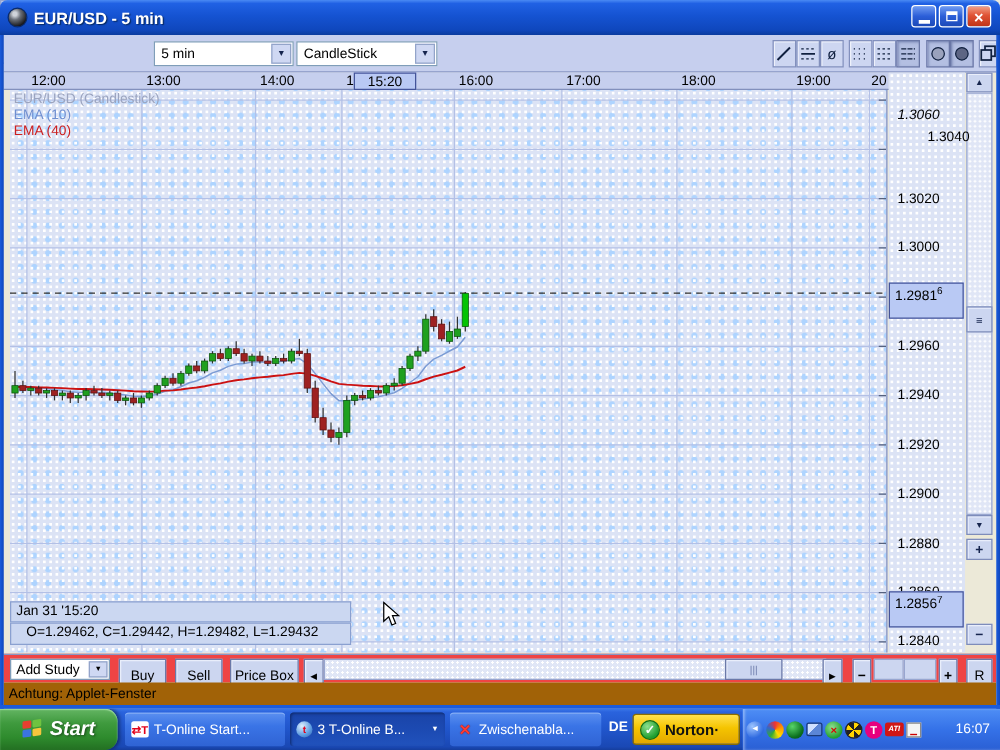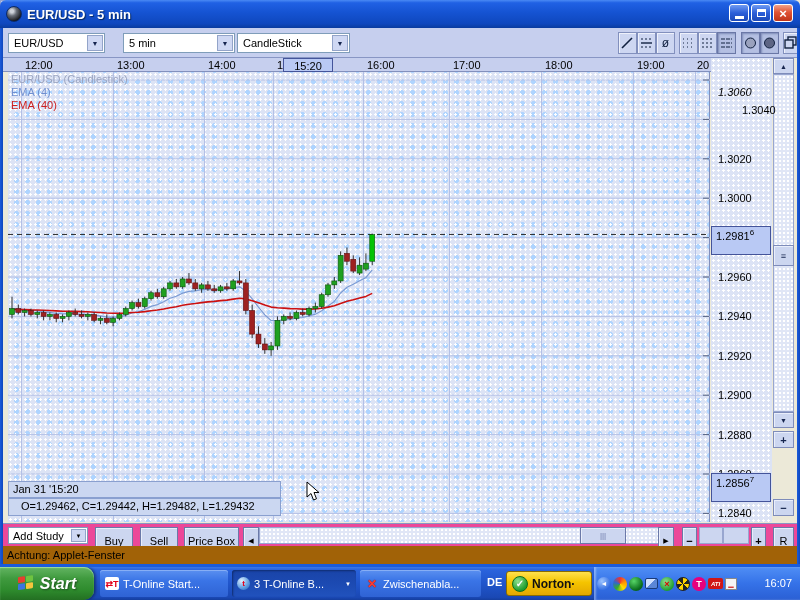--- a/index.html
+++ b/index.html
@@ -72,21 +72,21 @@
     background-image:radial-gradient(circle,#fff 30%,rgba(255,255,255,0) 36%);background-size:4px 4px;}
   #vscroll-up{left:773px;top:58px;width:21px;height:16px;font-size:7px;}
   #vscroll-track{left:773px;top:74px;width:21px;height:338px;}
   #vscroll-thumb{left:773px;top:245px;width:21px;height:21px;font-size:9px;}
   #vscroll-down{left:773px;top:412px;width:21px;height:16px;font-size:7px;}
   #vzoom-plus{left:773px;top:431px;width:21px;height:17px;font-size:11px;font-weight:bold;}
   #vzoom-cell{left:773px;top:448px;width:21px;height:51px;background:#ccd6f0;border:1px solid #98a6cf;}
   #vzoom-minus{left:773px;top:499px;width:21px;height:17px;font-size:11px;font-weight:bold;}
 
   
-  #bottom-bar{position:absolute;left:3px;top:523px;width:794px;height:23px;background:#ec4899;
+  #bottom-bar{position:absolute;left:3px;top:523px;width:794px;height:23px;background:#ef4444;
     border-top:1px solid #8896c4;}
   .bbtn{position:absolute;top:3px;height:27px;background:#ccd6f0;border:1px solid #6b79a8;
     box-shadow:inset 1px 1px 0 #e9eefb;font-size:11px;color:#000;
     display:flex;align-items:center;justify-content:center;}
   #addstudy{position:absolute;left:5px;top:3px;width:80px;height:17px;background:#fff;border:1px solid #7f9db9;}
   #addstudy .val{font-size:11px;padding:2px 0 0 4px;display:block;}
   #addstudy .arrow{position:absolute;top:1px;right:1px;bottom:1px;width:15px;background:#cfd8f3;
     border:1px solid #93a4c9;display:flex;align-items:center;justify-content:center;font-size:6px;}
   #buy-btn{left:92px;width:38px;} #sell-btn{left:137px;width:38px;} #pricebox-btn{left:181px;width:55px;}
   #hleft{left:240px;width:16px;font-size:7px;} 
@@ -159,24 +159,20 @@
     <div class="wbtn red" id="close-btn">
         <span class="close-glyph">×</span>
       </div>
   </div>
 
   <div class="win-border" id="border-left"></div>
   <div class="win-border" id="border-right"></div>
   <div class="win-border" id="border-bottom"></div>
 
   <div id="toolbar">
-    <div class="dd" id="dd-symbol">
-      <span class="val">EUR/USD</span>
-      <span class="arrow">▼</span>
-    </div>
     <div class="dd" id="dd-interval">
       <span class="val">5 min</span>
       <span class="arrow">▼</span>
     </div>
     <div class="dd" id="dd-charttype">
       <span class="val">CandleStick</span>
       <span class="arrow">▼</span>
     </div>
     <div id="toolbtns">
         <div class="tbtn" style="left: 615px; width: 19px;">
@@ -395,21 +391,21 @@
         <rect x="342.78000000000003" y="187.27000000000214" width="5" height="11.819999999998686" fill="#9e2121" stroke="#5e1111" stroke-width="0.6"></rect>
         <line x1="351.6" y1="185.30000000000234" x2="351.6" y2="203.0300000000004" stroke="#333333"></line>
         <rect x="349.1" y="193.18000000000148" width="5" height="7.879999999999114" fill="#1fa01f" stroke="#0b520b" stroke-width="0.6"></rect>
         <line x1="357.92" y1="181.36000000000277" x2="357.92" y2="199.09000000000083" stroke="#333333"></line>
         <rect x="355.42" y="191.21000000000168" width="5" height="5.909999999999371" fill="#1fa01f" stroke="#0b520b" stroke-width="0.6"></rect>
         <line x1="364.24" y1="161.66000000000057" x2="364.24" y2="193.18000000000148" stroke="#333333"></line>
         <rect x="361.74" y="162.64500000000265" width="5" height="26.59499999999926" fill="#03c303" stroke="#0b520b" stroke-width="0.6"></rect>
       </svg>
     <div id="legend">
       <div style="color: rgb(155, 164, 191); text-align: center;">EUR/USD (Candlestick)</div>
-      <div style="color: rgb(111, 143, 208);">EMA (4)</div>
+      <div style="color: rgb(111, 143, 208);">EMA (10)</div>
       <div style="color: rgb(204, 32, 32);">EMA (40)</div>
     </div>
     <div class="infobox" id="info-line1">Jan 31 '15:20</div>
     <div class="infobox" id="info-line2">O=1.29462, C=1.29442, H=1.29482, L=1.29432</div>
   </div>
 
   <div id="price-pane">
     <div class="pricebox" id="current-price-box" style="top: 168px;">
       <span>1.2981</span><sup>6</sup>
     </div>

